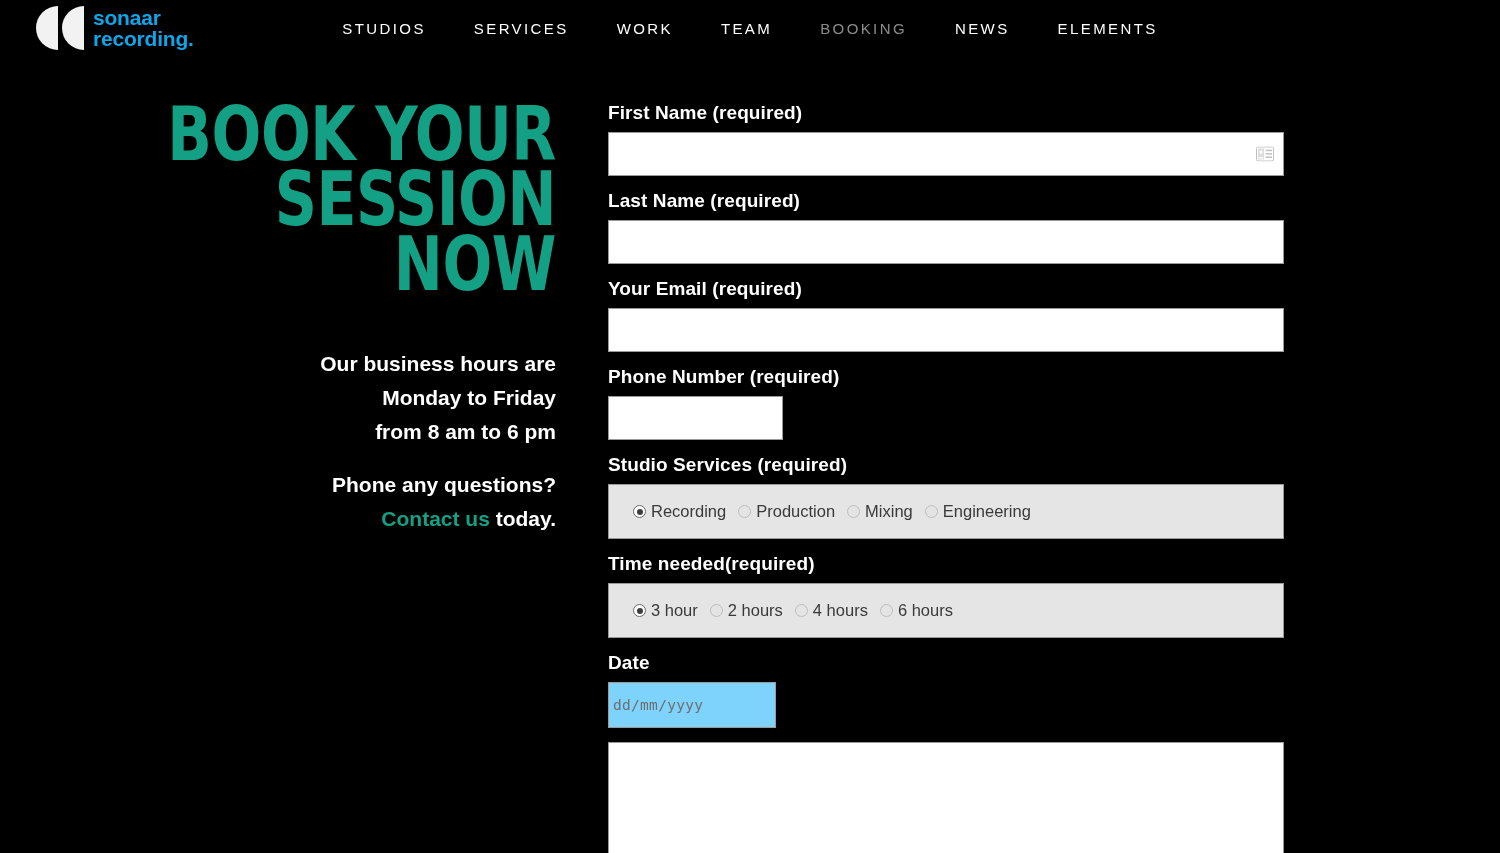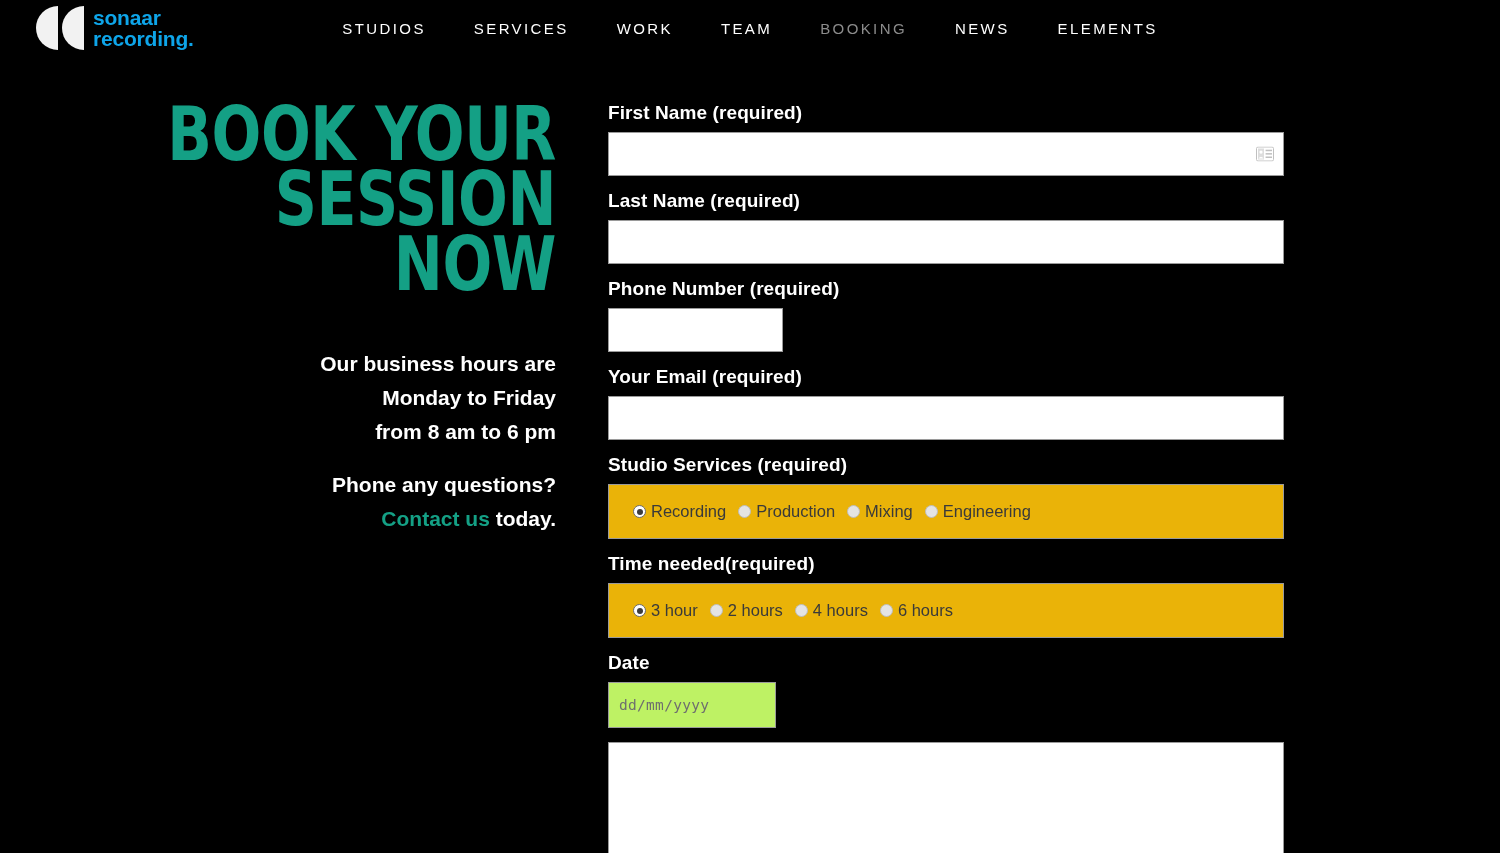--- a/index.html
+++ b/index.html
@@ -174,21 +174,21 @@
     top: 50%;
     transform: translateY(-50%);
     width: 18px;
     height: 15px;
     pointer-events: auto;
     opacity: 0.62;
   }
 
   
   .choice-box {
-    background: #eab308;
+    background: #e5e5e5;
     border: 1px solid #9a9a9a;
     height: 55px;
     display: flex;
     align-items: center;
     padding-left: 24px;
   }
   .choice {
     display: inline-flex;
     align-items: center;
     margin-right: 12px;
@@ -219,25 +219,25 @@
     width: 6px; height: 6px;
     margin: -3px 0 0 -3px;
     border-radius: 50%;
     background: #3d3d3d;
   }
 
   
   .date-input {
     width: 168px;
     height: 46px;
-    background: #bef264;
+    background: #7dd3fc;
     border: 1px solid #9a9a9a;
     display: flex;
     align-items: center;
-    padding-left: 10px;
+    padding-left: 4px;
     font-family: "DejaVu Sans Mono", "Liberation Mono", monospace;
     font-size: 14.5px;
     color: #6e6e6e;
     letter-spacing: 0.3px;
     cursor: text;
   }
 
   
   .textarea-input {
     display: block;
@@ -328,27 +328,27 @@
           </span>
         </div>
       </div>
 
       <div class="field">
         <label class="field-label">Last Name (required)</label>
         <input class="text-input" type="text" placeholder="" style="">
       </div>
 
       <div class="field">
+        <label class="field-label">Your Email (required)</label>
+        <input class="text-input" type="email" placeholder="" style="">
+      </div>
+
+      <div class="field">
         <label class="field-label">Phone Number (required)</label>
         <input class="text-input narrow" type="tel" placeholder="" style="">
-      </div>
-
-      <div class="field">
-        <label class="field-label">Your Email (required)</label>
-        <input class="text-input" type="email" placeholder="" style="">
       </div>
 
       <div class="field">
         <label class="field-label">Studio Services (required)</label>
         <div class="choice-box" id="studio-services-options">
             <label class="choice is-selected">
               <span class="radio"></span>
               <span>Recording</span>
             </label>
             <label class="choice">

